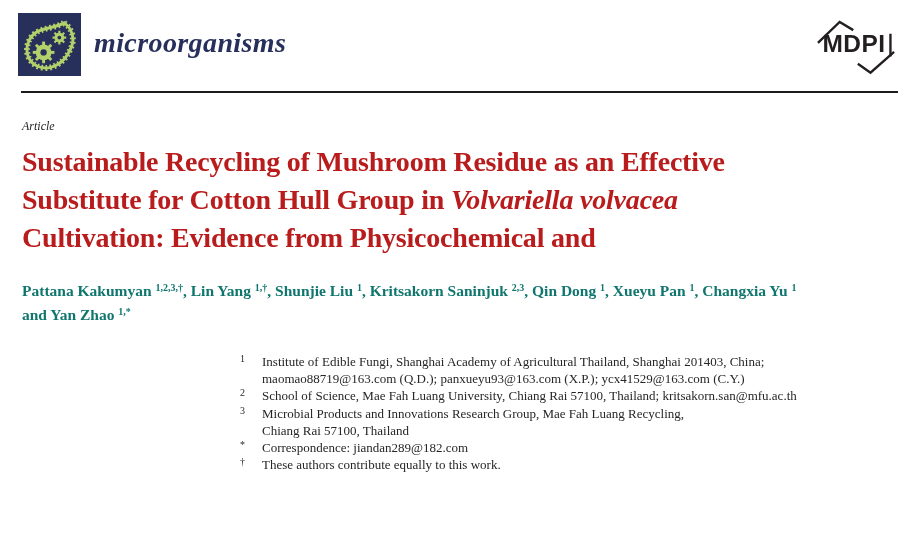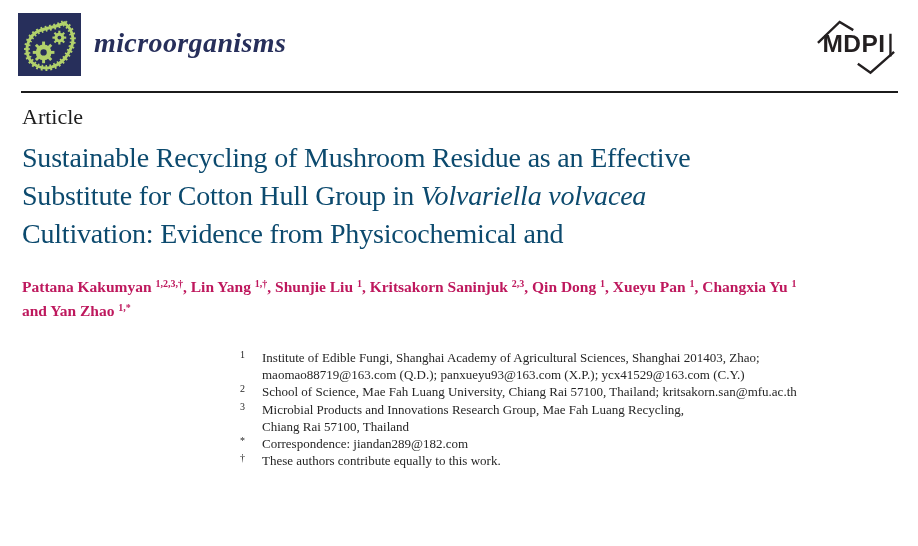--- a/index.html
+++ b/index.html
@@ -29,39 +29,40 @@
     text-align: center;
   }
   .mdpi-logo { position: absolute; right: 16px; top: 12px; }
   .header-rule {
     position: absolute; left: 21px; right: 20px; top: 91px;
     border-top: 2px solid #1b1b1b; height: 0;
   }
   
   .content { position: absolute; left: 22px; right: 23px; top: 93px; }
   .article-type {
-    margin-top: 11px;
-    font-size: 22px;
+    margin-top: 26px;
+    font-style: italic;
+    font-size: 12px;
     color: #1d1d1d;
   }
   .article-title {
     margin-top: 9px;
-    font-weight: 400;
+    font-weight: 700;
     font-size: 28px;
     line-height: 38px;
     letter-spacing: -0.2px;
-    color: #0c4a6e;
+    color: #b91c1c;
   }
   .article-title .it { font-style: italic; }
   .authors {
     margin-top: 23px;
     font-weight: 700;
     font-size: 15.5px;
     line-height: 21.5px;
-    color: #be185d;
+    color: #0f766e;
   }
   .authors sup, .aff-marker {
     font-size: 10px;
     font-weight: 700;
     vertical-align: baseline;
     position: relative;
     top: -5px;
   }
   
   .affiliations {
@@ -139,21 +140,21 @@
     <h1 class="article-title">
         <div><span>Sustainable Recycling of Mushroom Residue as an Effective</span></div>
         <div><span>Substitute for Cotton Hull Group in </span><span class="it">Volvariella volvacea</span></div>
         <div><span>Cultivation: Evidence from Physicochemical and</span></div>
       </h1>
     <div class="authors"><span>Pattana Kakumyan <sup>1,2,3,†</sup></span>, <span>Lin Yang <sup>1,†</sup></span>, <span>Shunjie Liu <sup>1</sup></span>, <span>Kritsakorn Saninjuk <sup>2,3</sup></span>, <span>Qin Dong <sup>1</sup></span>, <span>Xueyu Pan <sup>1</sup></span>, <span>Changxia Yu <sup>1</sup></span><br><span>and Yan Zhao <sup>1,*</sup></span></div>
     <div class="affiliations">
         <div class="aff-row">
           <span class="aff-marker">1</span>
           <div class="aff-text">
-            <div>Institute of Edible Fungi, Shanghai Academy of Agricultural Sciences, Shanghai 201403, Zhao;</div>
+            <div>Institute of Edible Fungi, Shanghai Academy of Agricultural Thailand, Shanghai 201403, China;</div>
             <div>maomao88719@163.com (Q.D.); panxueyu93@163.com (X.P.); ycx41529@163.com (C.Y.)</div>
           </div>
         </div>
         <div class="aff-row">
           <span class="aff-marker">2</span>
           <div class="aff-text">
             <div>School of Science, Mae Fah Luang University, Chiang Rai 57100, Thailand; kritsakorn.san@mfu.ac.th</div>
           </div>
         </div>
         <div class="aff-row">

